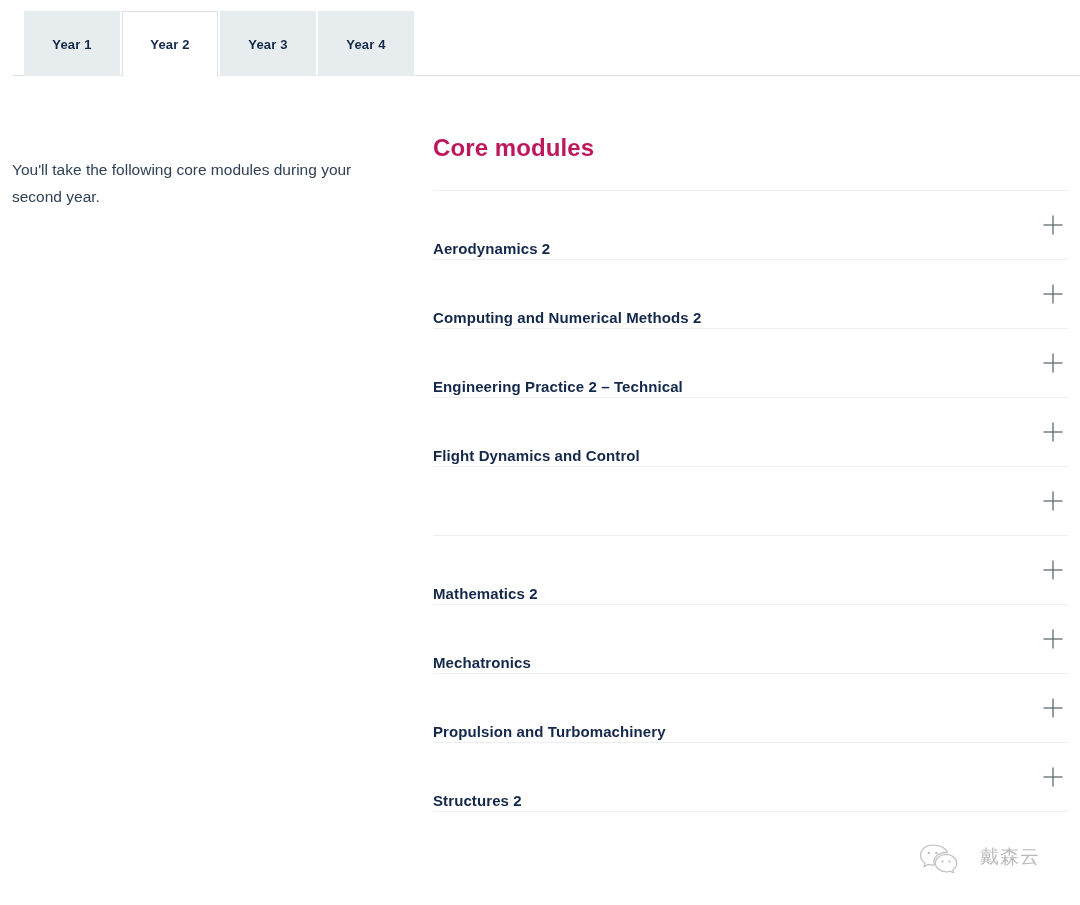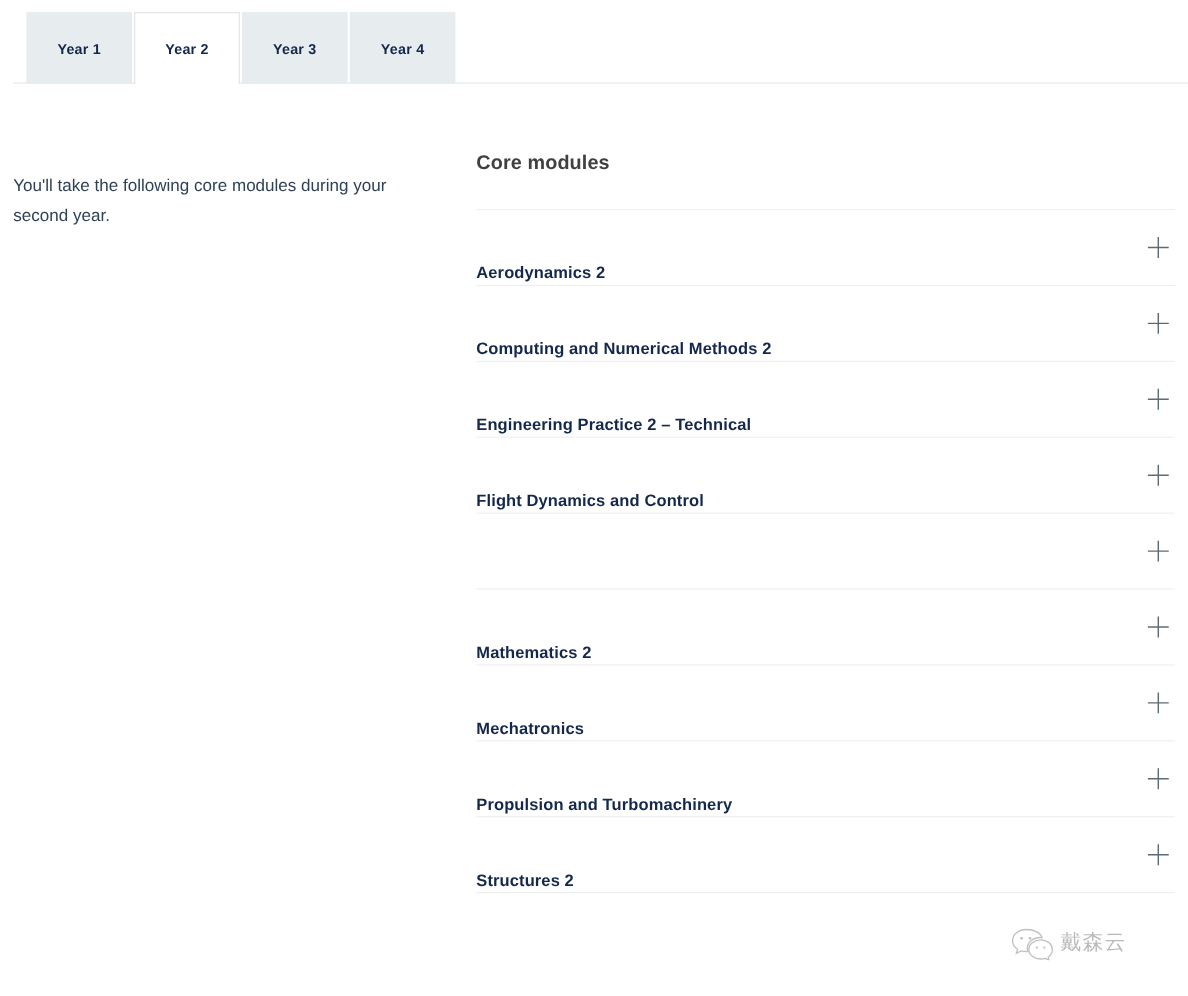--- a/index.html
+++ b/index.html
@@ -77,23 +77,23 @@
     color: #2f4156;
   }
 
   .modules {
     position: absolute;
     left: 433px;
     top: 56px;
     width: 635px;
   }
   .modules-heading {
-    font-size: 18px;
+    font-size: 24px;
     font-weight: bold;
-    color: #404040;
+    color: #be185d;
     letter-spacing: .1px;
     margin: 0 0 26px 0;
     line-height: 32px;
   }
   .module-list {
     border-top: 1px solid #eceef0;
   }
   .module-row {
     position: relative;
     height: 69px;
@@ -128,20 +128,21 @@
     position: absolute;
     left: 918px;
     top: 836px;
     width: 122px;
     height: 42px;
     opacity: .42;
     pointer-events: none;
     display: flex;
     align-items: center;
     gap: 6px;
+    justify-content: space-between;
   }
   .wm-logo { width: 40px; height: 32px; flex: 0 0 auto; }
   .wm-text {
     font-size: 19px;
     color: #5a5a5a;
     font-family: "DejaVu Sans", sans-serif;
     white-space: nowrap;
     letter-spacing: 1px;
   }
 </style>

